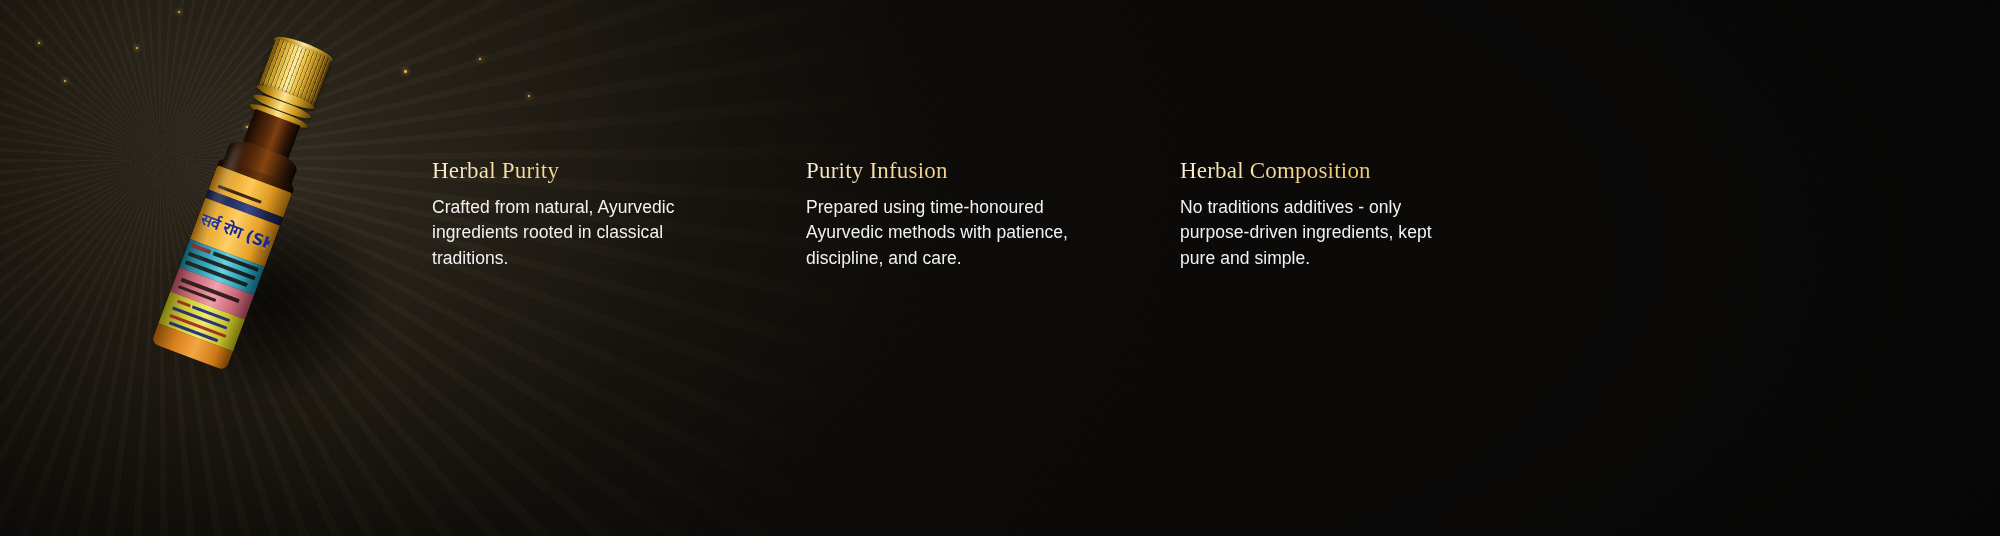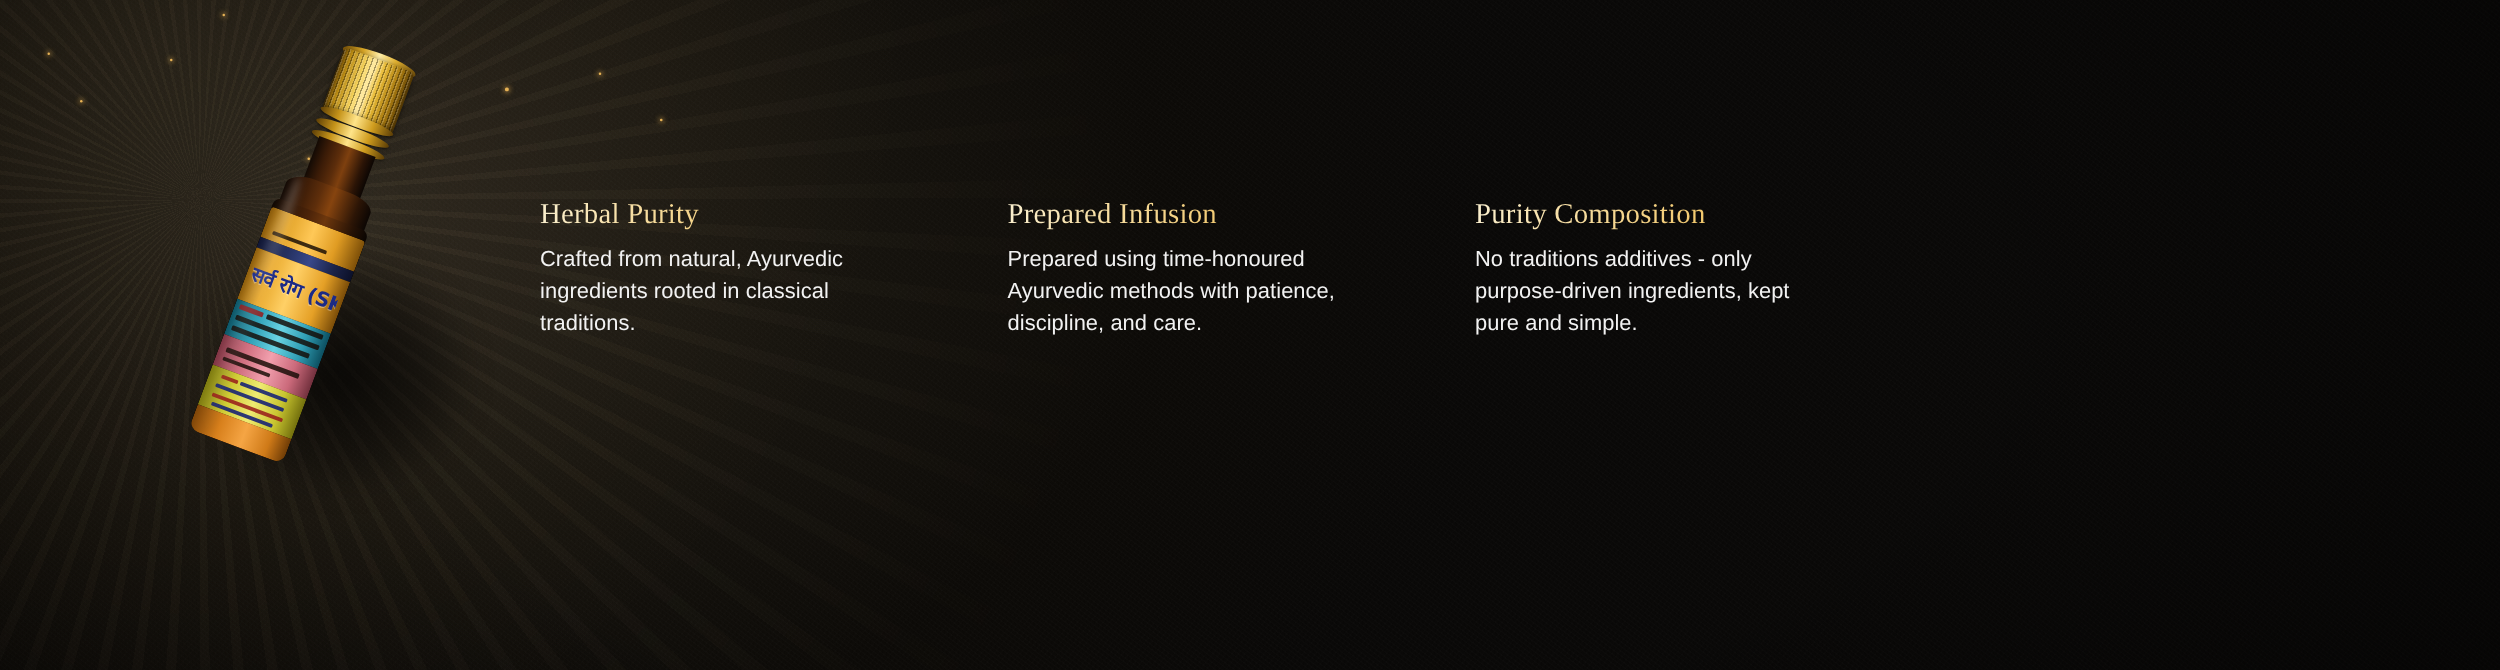--- a/index.html
+++ b/index.html
@@ -318,23 +318,23 @@
   </div>
 
   <div class="features">
 
     <div class="feature">
       <div class="feature-heading">Herbal Purity</div>
       <div class="feature-body">Crafted from natural, Ayurvedic ingredients rooted in classical traditions.</div>
     </div>
 
     <div class="feature">
-      <div class="feature-heading">Prepared Infusion</div>
+      <div class="feature-heading">Purity Infusion</div>
       <div class="feature-body">Prepared using time-honoured Ayurvedic methods with patience, discipline, and care.</div>
     </div>
 
     <div class="feature">
-      <div class="feature-heading">Purity Composition</div>
+      <div class="feature-heading">Herbal Composition</div>
       <div class="feature-body">No traditions additives - only purpose-driven ingredients, kept pure and simple.</div>
     </div>
 
   </div>
 </div>
 
 </body></html>

